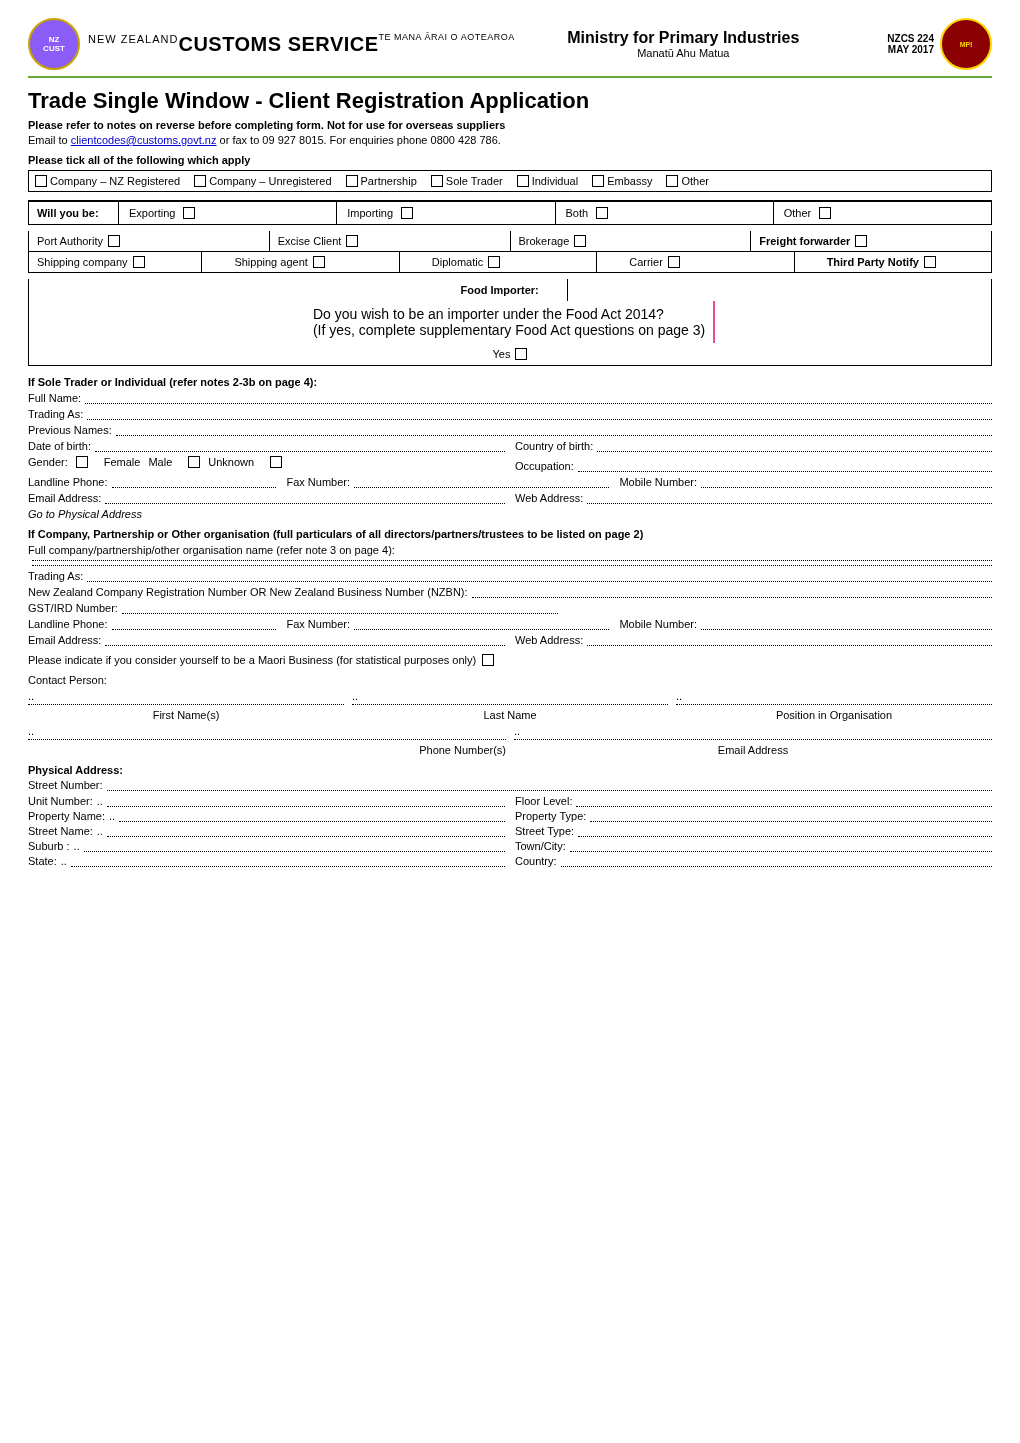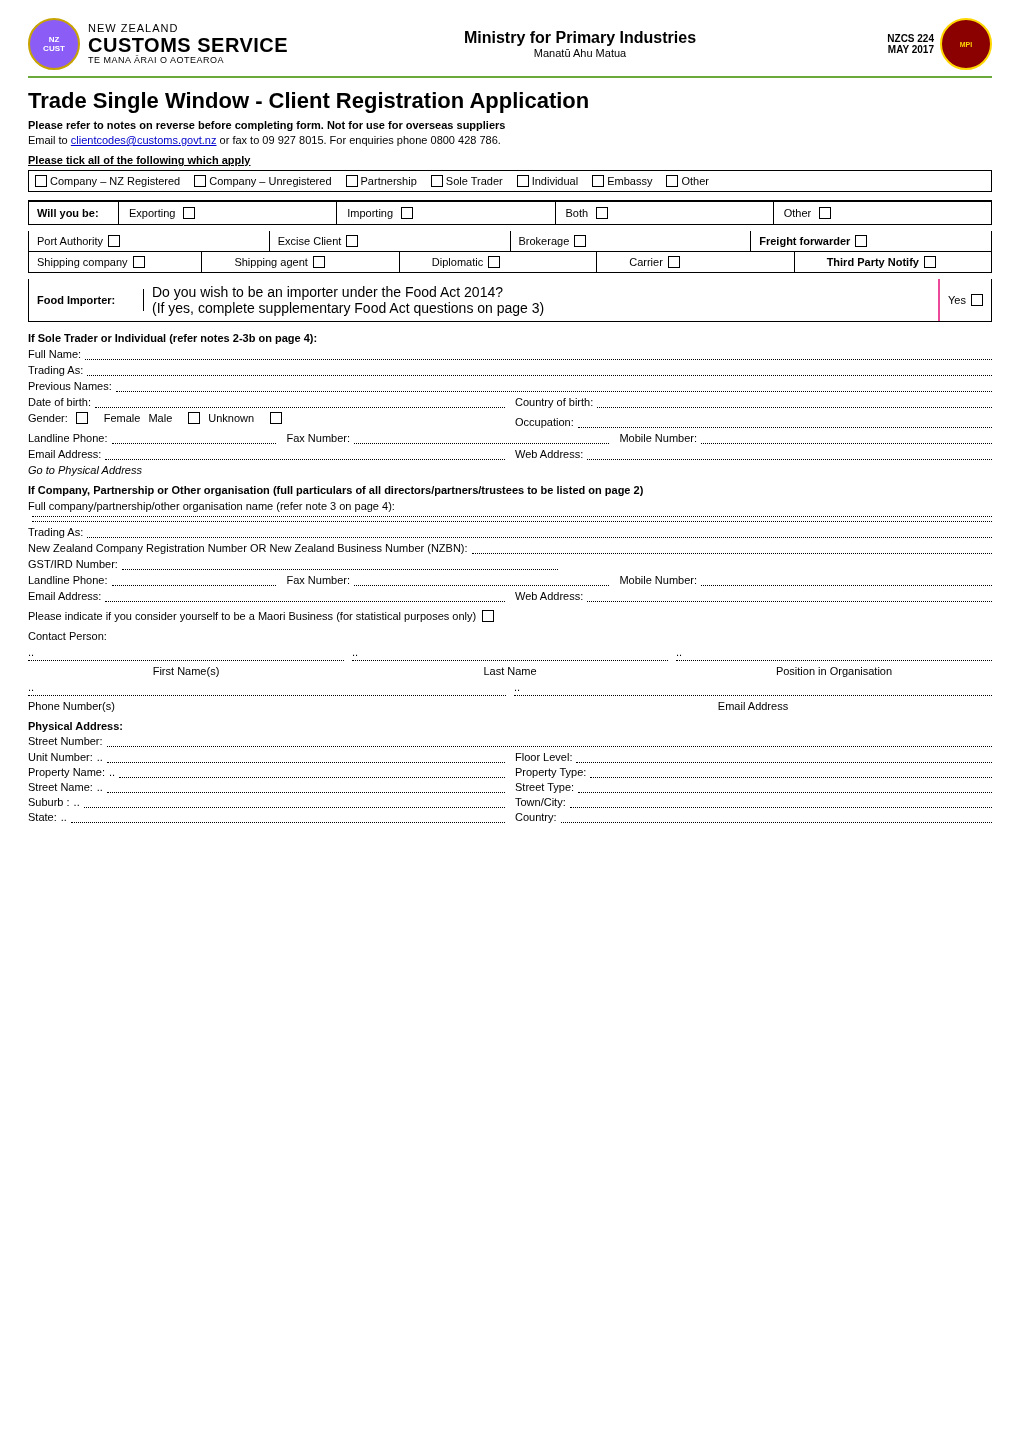--- a/index.html
+++ b/index.html
@@ -19,21 +19,21 @@
       padding-bottom: 6px;
     }
     .header-logo-left {
       display: flex;
       align-items: center;
       gap: 8px;
       min-width: 280px;
     }
     .customs-text {
       display: flex;
-      flex-direction: column;
+      flex-direction: row;
       line-height: 1.1;
     }
     .customs-text .new-zealand {
       font-size: 11px;
       font-weight: normal;
       letter-spacing: 1px;
     }
     .customs-text .customs-service {
       font-size: 20px;
       font-weight: bold;
@@ -85,21 +85,20 @@
       margin-bottom: 8px;
     }
     .email-link {
       color: #0000cc;
       text-decoration: underline;
     }
     .tick-label {
       font-size: 11px;
       font-weight: bold;
       margin-bottom: 4px;
-      text-decoration: underline;
     }
     .checkbox-row {
       display: flex;
       align-items: center;
       border: 1px solid #000;
       padding: 4px 6px;
       gap: 14px;
       flex-wrap: wrap;
       margin-bottom: 8px;
     }
@@ -160,20 +159,21 @@
       font-size: 11px;
       flex: 1;
     }
     .svc-cell:last-child { border-right: none; font-weight: bold; }
     .food-importer-row {
       display: flex;
       align-items: center;
       border: 1px solid #000;
       border-top: none;
       margin-bottom: 10px;
+      flex-direction: column;
     }
     .fi-label {
       font-weight: bold;
       padding: 5px 8px;
       border-right: 1px solid #000;
       min-width: 115px;
       font-size: 11px;
     }
     .fi-content {
       flex: 1;
@@ -611,21 +611,21 @@
   </div>
   <div style="display:flex; gap:8px; font-size:11px; margin-bottom:4px;">
     <div style="flex:1; display:flex; align-items:flex-start;">
       <span style="border-bottom:1px dotted #000; flex:1;"></span>
     </div>
     <div style="flex:1; display:flex; align-items:flex-start;">
       <span style="border-bottom:1px dotted #000; flex:1;"></span>
     </div>
   </div>
   <div style="display:flex; gap:8px; font-size:11px; margin-bottom:4px;">
-    <div style="flex:1; text-align:left;">Phone Number(s)</div>
+    <div style="flex:1; text-align:right;">Phone Number(s)</div>
     <div style="flex:1; text-align:center;">Email Address</div>
   </div>
 </div>
 
 <div class="physical-address-section">
   <div class="pa-label">Physical Address:</div>
 
   <div class="form-line">
     <span class="form-line-label">Street Number:</span>
     <span class="dotted-line"></span>

